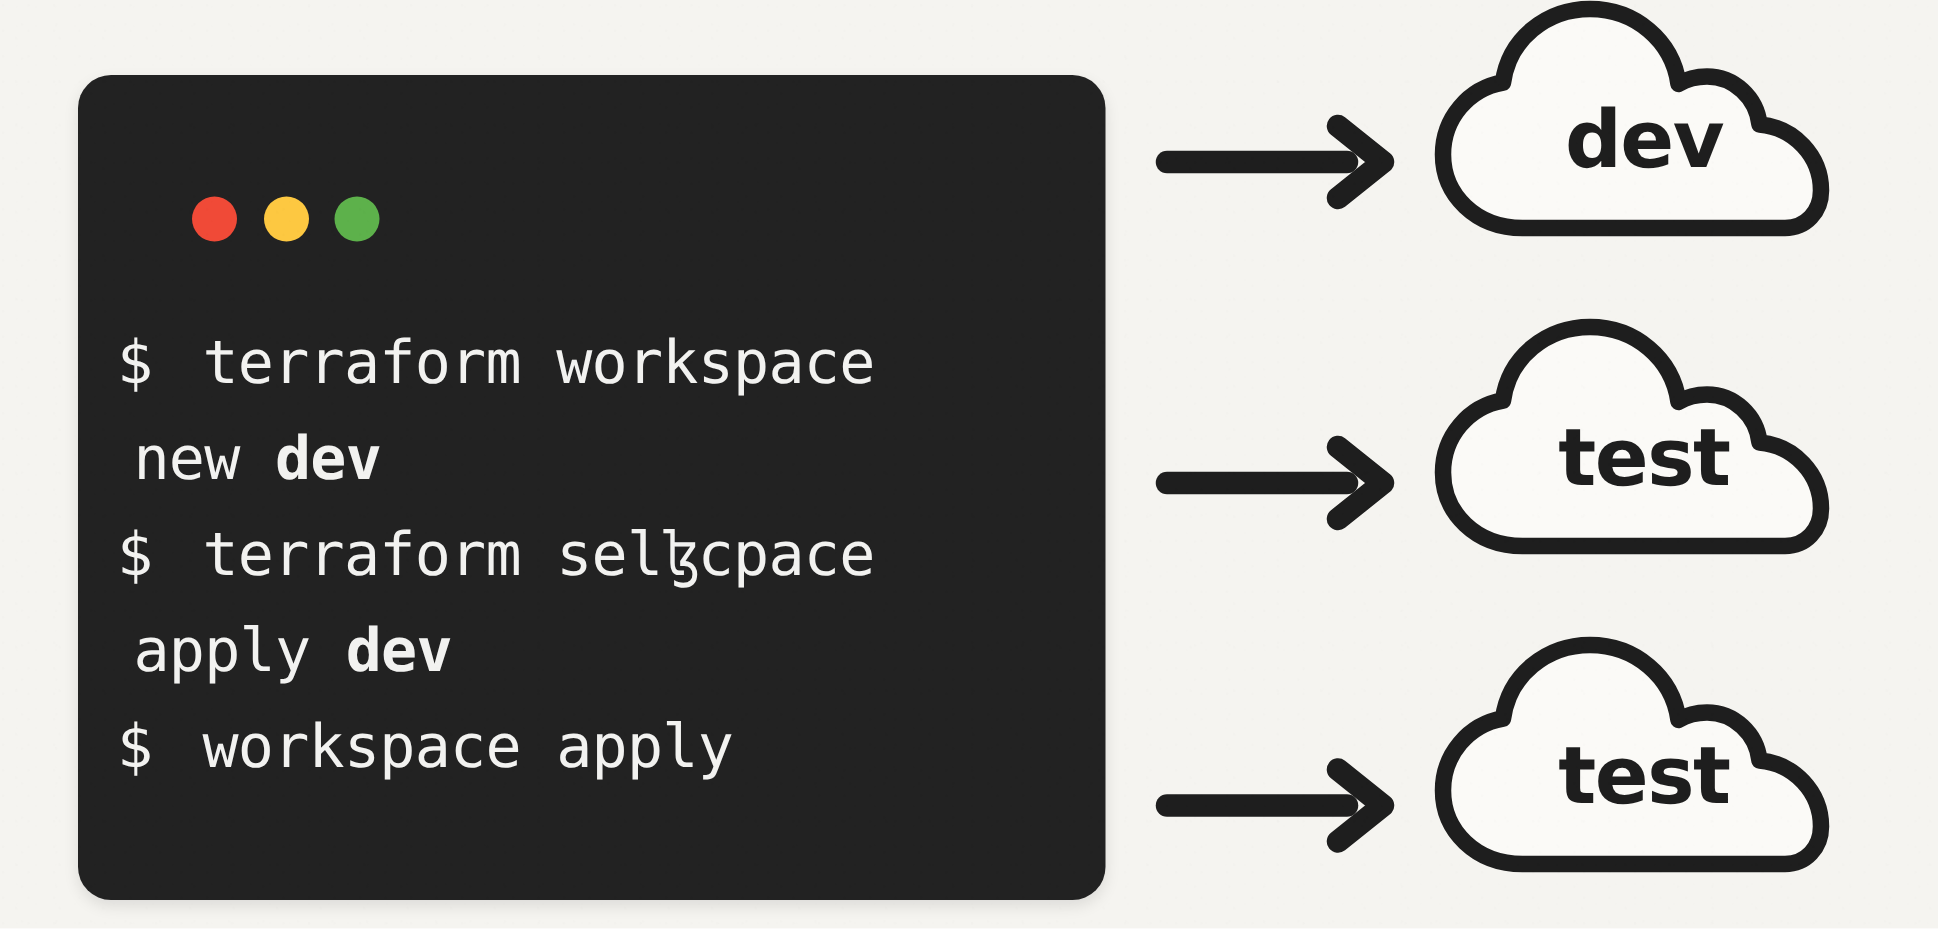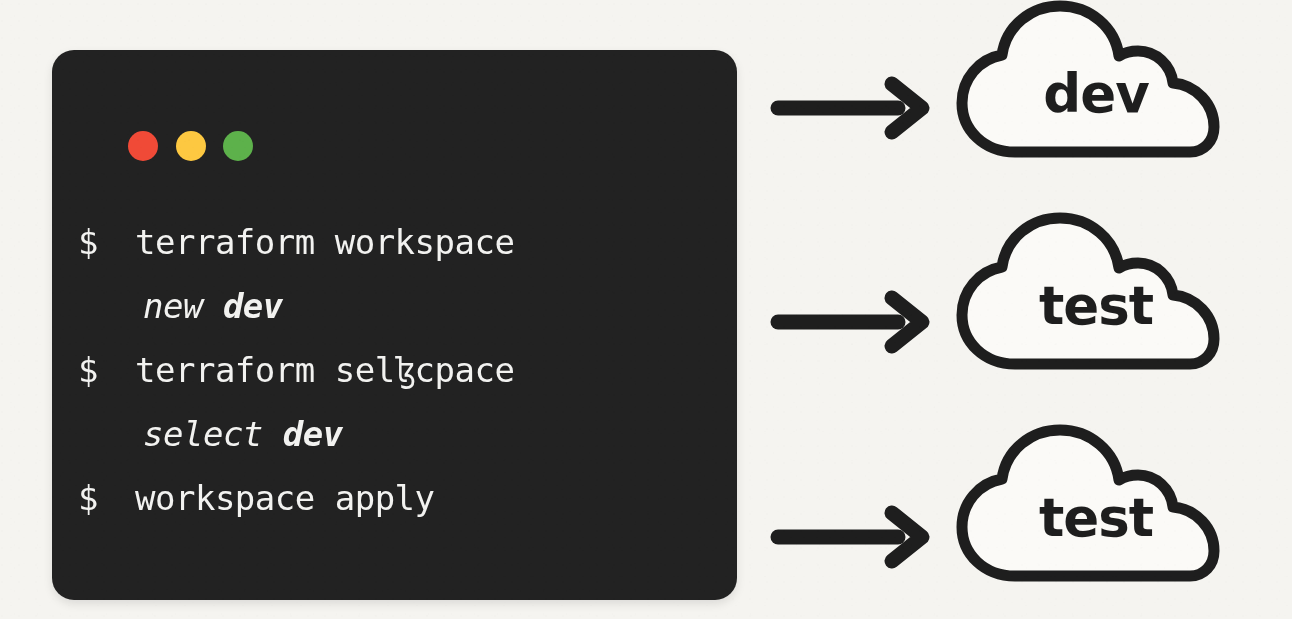--- a/index.html
+++ b/index.html
@@ -59,40 +59,39 @@
   .dot.red    { left: 76px;  background: #F04A37; }
   .dot.yellow { left: 124px; background: #FDC841; }
   .dot.green  { left: 171px; background: #5DB14B; }
 
   #term-body {
     position: absolute;
     left: 0;
     top: 160px;
     width: 100%;
     font-family: "DejaVu Sans Mono", "Liberation Mono", monospace;
-    font-size: 34px;
+    font-size: 40px;
     line-height: 64px;
     color: #F2F2F0;
     letter-spacing: -0.5px;
   }
   .term-line {
     position: relative;
     padding-left: 26px;
     white-space: pre;
   }
   .prompt {
     display: inline-block;
     width: 57px;
     color: #F2F2F0;
   }
   .term-cont {
     position: relative;
-    padding-left: 91px;
+    padding-left: 37px;
     white-space: pre;
-    font-style: italic;
   }
   .ws-name {
     font-weight: bold;
   }
 
   
   .arrow {
     position: absolute;
     left: 770px;
     width: 165px;
@@ -144,21 +143,21 @@
       <span class="dot yellow" style="background: rgb(253, 200, 65);"></span>
       <span class="dot green" style="background: rgb(93, 177, 75);"></span>
     </div>
 
     <div id="term-body">
 
       <div class="term-line"><span class="prompt">$</span><span>terraform workspace</span></div>
       <div class="term-cont"><span>new </span><span class="ws-name">dev</span></div>
 
       <div class="term-line"><span class="prompt">$</span><span>terraform selɮcpace</span></div>
-      <div class="term-cont"><span>select </span><span class="ws-name">dev</span></div>
+      <div class="term-cont"><span>apply </span><span class="ws-name">dev</span></div>
 
       <div class="term-line"><span class="prompt">$</span><span>workspace apply</span></div>
 
     </div>
   </div>
 
   <div class="arrow" id="arrow-dev">
     <svg width="165" height="64" viewBox="0 0 165 64" fill="none">
       <path d="M8 32 H128" stroke="#1E1E1E" stroke-width="15" stroke-linecap="round"></path>
       <path d="M122 8 L152 32 L122 56" stroke="#1E1E1E" stroke-width="15" stroke-linecap="round" stroke-linejoin="round"></path>

